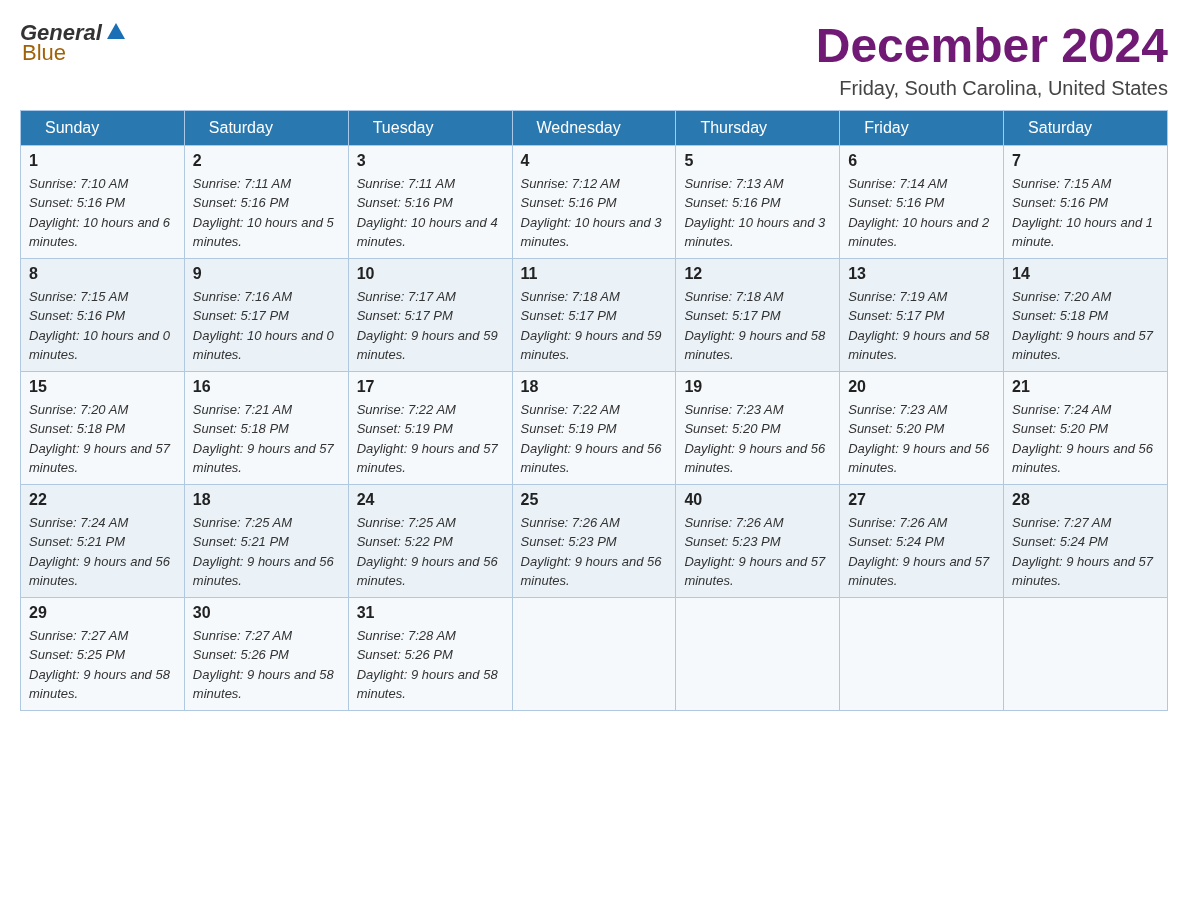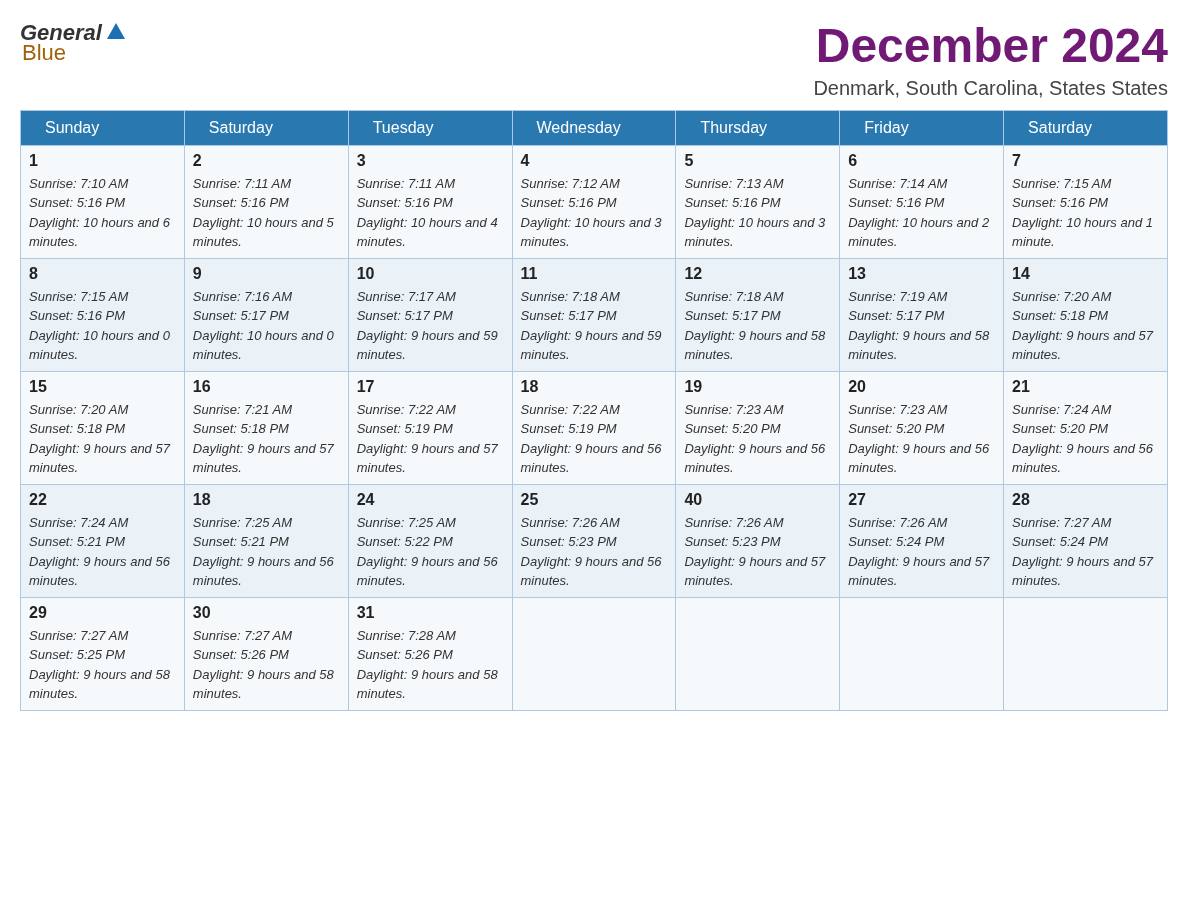--- a/index.html
+++ b/index.html
@@ -104,21 +104,21 @@
     <div class="logo-row">
       <span class="logo-text-general">General</span>
       <svg width="22" height="22" viewBox="0 0 22 22" style="margin-left:3px;margin-top:-2px;">
         <polygon points="11,2 20,18 2,18" fill="#1a6fb5"></polygon>
       </svg>
     </div>
     <span class="logo-text-blue" style="margin-top:-6px;margin-left:2px;">Blue</span>
   </div>
   <div class="title-section">
     <div class="month-title">December 2024</div>
-    <div class="location-title">Denmark, South Carolina, States States</div>
+    <div class="location-title">Friday, South Carolina, United States</div>
   </div>
 </div>
 
 <table class="calendar">
   <thead>
     <tr>
       <th>Sunday</th>
       <th>Saturday</th>
       <th>Tuesday</th>
       <th>Wednesday</th>

